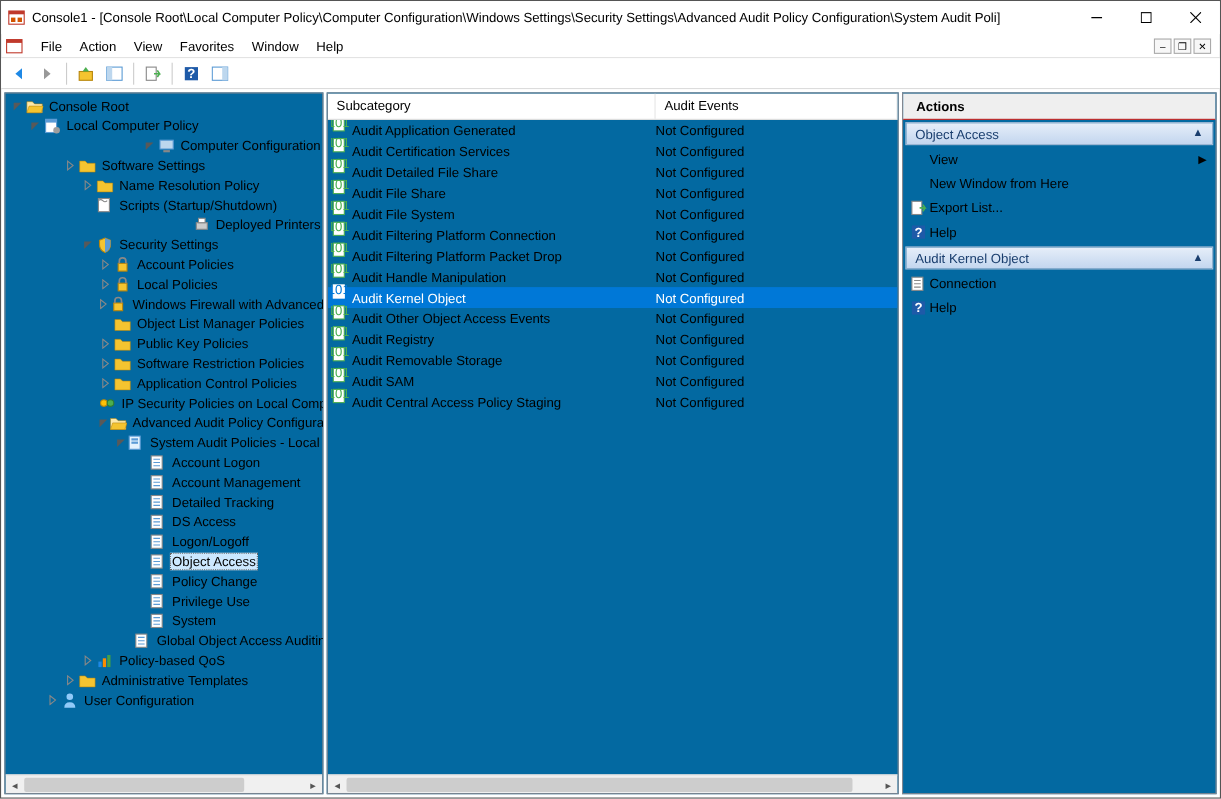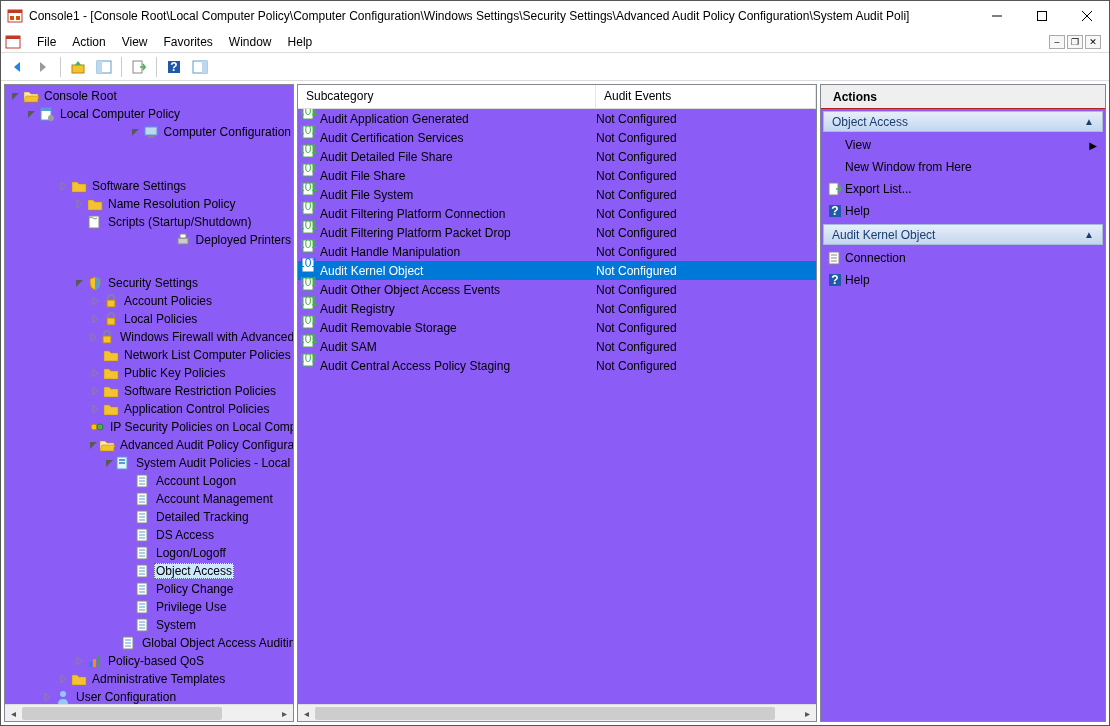--- a/index.html
+++ b/index.html
@@ -12,21 +12,21 @@
 .menubar{height:22px;display:flex;align-items:center;padding:0 4px;border-bottom:1px solid #dcdcdc}
 .menubar .mmc-icon{width:16px;height:16px;margin-right:8px}
 .menubar .menu{padding:2px 8px}
 .menubar .spacer{flex:1}
 .mdi-btns{display:flex;gap:2px;padding-right:4px}
 .mdi-btn{width:16px;height:14px;border:1px solid #aaa;display:flex;align-items:center;justify-content:center;font-size:9px;background:#f7f7f7}
 .toolbar{height:28px;display:flex;align-items:center;padding:2px 4px;gap:2px;border-bottom:1px solid #dcdcdc;background:#fff}
 .tbtn{width:24px;height:24px;display:flex;align-items:center;justify-content:center;border:1px solid transparent}
 .tsep{width:1px;height:20px;background:#ccc;margin:0 3px}
 .content{flex:1;display:flex;padding:3px;gap:3px;overflow:hidden}
-.pane{border:1px solid #828790;background:#8b5cf6;display:flex;flex-direction:column;overflow:hidden}
+.pane{border:1px solid #828790;background:#0369a1;display:flex;flex-direction:column;overflow:hidden}
 .tree-pane{width:290px}
 .list-pane{flex:1}
 .actions-pane{width:286px}
 .tree{flex:1;overflow:auto;padding:2px 0}
 .tree-row{display:flex;align-items:center;height:18px;white-space:nowrap}
 .tree-row.selected .label{background:#cce8ff;border:1px dotted #666;padding:0 1px}
 .twisty{width:14px;display:flex;align-items:center;justify-content:center;color:#666;font-size:10px}
 .twisty.open{color:#404040}
 .ticon{width:16px;height:16px;margin-right:3px;flex-shrink:0}
 .label{padding:0 2px;white-space:nowrap}
@@ -191,21 +191,21 @@
             </svg>
           </span>
           <span class="ticon">
             <svg width="16" height="16">
               <rect x="2" y="3" width="12" height="8" fill="#bdd7ee" stroke="#5b9bd5"></rect>
               <rect x="5" y="12" width="6" height="2" fill="#888"></rect>
             </svg>
           </span>
           <span class="label">Computer Configuration</span>
         </div>
-        <div class="tree-row" style="padding-left: 52px; margin-top: 36px;">
+        <div class="tree-row" style="padding-left: 52px;">
           <span class="twisty">
             <svg width="10" height="10">
               <path d="M2 1 L7 5 L2 9 Z" fill="none" stroke="#888"></path>
             </svg>
           </span>
           <span class="ticon">
             <svg width="16" height="16">
               <path d="M1 4 L6 4 L8 6 L15 6 L15 14 L1 14 Z" fill="#f4c430" stroke="#b8860b" stroke-width="0.5"></path>
             </svg>
           </span>
@@ -237,21 +237,21 @@
         <div class="tree-row" style="padding-left: 68px; justify-content: flex-end;">
           <span class="twisty"></span>
           <span class="ticon">
             <svg width="16" height="16">
               <rect x="3" y="6" width="10" height="6" fill="#ccc" stroke="#888"></rect>
               <rect x="5" y="2" width="6" height="4" fill="#fff" stroke="#888"></rect>
             </svg>
           </span>
           <span class="label">Deployed Printers</span>
         </div>
-        <div class="tree-row" style="padding-left: 68px; margin-top: 25px;">
+        <div class="tree-row" style="padding-left: 68px;">
           <span class="twisty open">
             <svg width="10" height="10">
               <path d="M1 2 L8 2 L1 9 Z" fill="#595959"></path>
             </svg>
           </span>
           <span class="ticon">
             <svg width="16" height="16">
               <path d="M8 2 L13 4 L13 8 Q13 13 8 15 Q3 13 3 8 L3 4 Z" fill="#f4c430" stroke="#b8860b"></path>
               <path d="M8 2 L13 4 L13 8 Q13 13 8 15 L8 2" fill="#5b9bd5"></path>
             </svg>
@@ -300,21 +300,21 @@
           </span>
           <span class="label">Windows Firewall with Advanced Security</span>
         </div>
         <div class="tree-row" style="padding-left: 84px;">
           <span class="twisty"></span>
           <span class="ticon">
             <svg width="16" height="16">
               <path d="M1 4 L6 4 L8 6 L15 6 L15 14 L1 14 Z" fill="#f4c430" stroke="#b8860b" stroke-width="0.5"></path>
             </svg>
           </span>
-          <span class="label">Network List Computer Policies</span>
+          <span class="label">Object List Manager Policies</span>
         </div>
         <div class="tree-row" style="padding-left: 84px;">
           <span class="twisty">
             <svg width="10" height="10">
               <path d="M2 1 L7 5 L2 9 Z" fill="none" stroke="#888"></path>
             </svg>
           </span>
           <span class="ticon">
             <svg width="16" height="16">
               <path d="M1 4 L6 4 L8 6 L15 6 L15 14 L1 14 Z" fill="#f4c430" stroke="#b8860b" stroke-width="0.5"></path>

